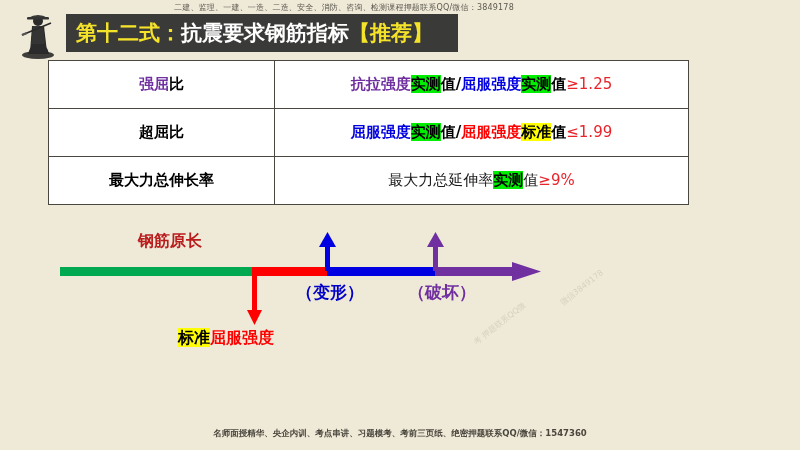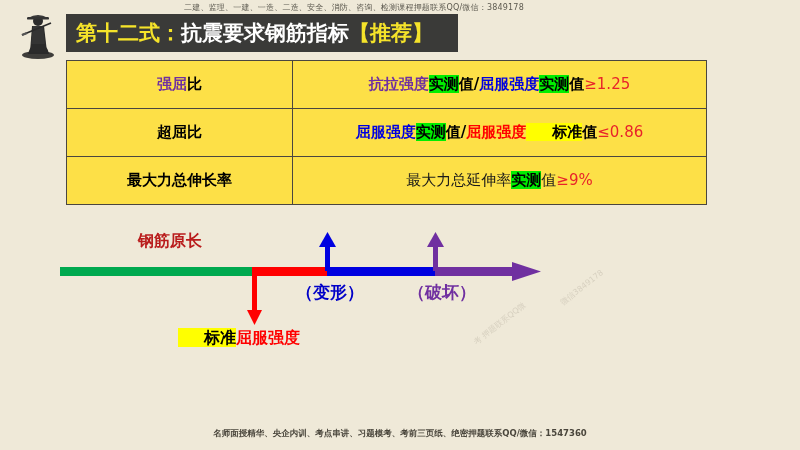--- a/index.html
+++ b/index.html
@@ -12,21 +12,21 @@
     background: #EFE9D8;
     font-family: "DejaVu Sans", "Liberation Sans", sans-serif;
     overflow: hidden;
     position: relative;
   }
 
   
   .promo-top {
     position: absolute;
     top: 2px;
-    left: 16px;
+    left: 6px;
     width: 676px;
     text-align: center;
     font-size: 8px;
     color: #5d5a50;
     letter-spacing: 0.2px;
     white-space: nowrap;
     z-index: 5;
   }
 
   
@@ -58,26 +58,26 @@
     font-weight: bold;
     white-space: nowrap;
     line-height: 1;
   }
   .t-yellow { color: #F5E32A; }
   .t-white  { color: #FFFFFF; }
 
   
   .spec-table {
     position: absolute;
-    left: 66px;
+    left: 48px;
     top: 60px;
     width: 622px;
     border-collapse: collapse;
     table-layout: fixed;
-    background: #fde047;
+    background: #ffffff;
     z-index: 4;
   }
   .spec-table td {
     border: 1.5px solid #4a4640;
     height: 47px;
     vertical-align: middle;
     text-align: center;
     padding: 0 4px;
     font-size: 15px;
     white-space: nowrap;
@@ -85,21 +85,21 @@
   .col-label { width: 217px; font-weight: bold; }
   .col-value { width: 405px; }
 
   .purple-b { color: #7030A0; font-weight: bold; }
   .black-b  { color: #000000; font-weight: bold; }
   .blue-b   { color: #0000E0; font-weight: bold; }
   .red-b    { color: #FF0000; font-weight: bold; }
   .red-t    { color: #E8232A; }
   .plain    { color: #1a1a1a; }
   .hl-green { background: #00EE00; color: #000; font-weight: bold; }
-  .hl-yellow{ background: #FFFF00; color: #000; font-weight: bold; padding-left: 26px; }
+  .hl-yellow{ background: #FFFF00; color: #000; font-weight: bold; }
 
   
   .diagram {
     position: absolute;
     left: 0;
     top: 205px;
     width: 800px;
     height: 145px;
     z-index: 3;
   }
@@ -199,21 +199,21 @@
 <div class="wm wm4">微信3849178</div>
 
 <table class="spec-table">
   <tbody>
     <tr>
       <td class="col-label"><span class="purple-b">强屈</span><span class="black-b">比</span></td>
       <td class="col-value"><span class="purple-b">抗拉强度</span><span class="hl-green">实测</span><span class="black-b">值/</span><span class="blue-b">屈服强度</span><span class="hl-green">实测</span><span class="black-b">值</span><span class="red-t">≥1.25</span></td>
     </tr>
     <tr>
       <td class="col-label"><span class="black-b">超屈比</span><span class="black-b"></span></td>
-      <td class="col-value"><span class="blue-b">屈服强度</span><span class="hl-green">实测</span><span class="black-b">值/</span><span class="red-b">屈服强度</span><span class="hl-yellow">标准</span><span class="black-b">值</span><span class="red-t">≤0.86</span></td>
+      <td class="col-value"><span class="blue-b">屈服强度</span><span class="hl-green">实测</span><span class="black-b">值/</span><span class="red-b">屈服强度</span><span class="hl-yellow">标准</span><span class="black-b">值</span><span class="red-t">≤1.99</span></td>
     </tr>
     <tr>
       <td class="col-label"><span class="black-b">最大力总伸长率</span></td>
       <td class="col-value"><span class="plain">最大力总延伸率</span><span class="hl-green">实测</span><span class="plain">值</span><span class="red-t">≥9%</span></td>
     </tr>
   </tbody>
 </table>
 
 <div class="diagram">
 

